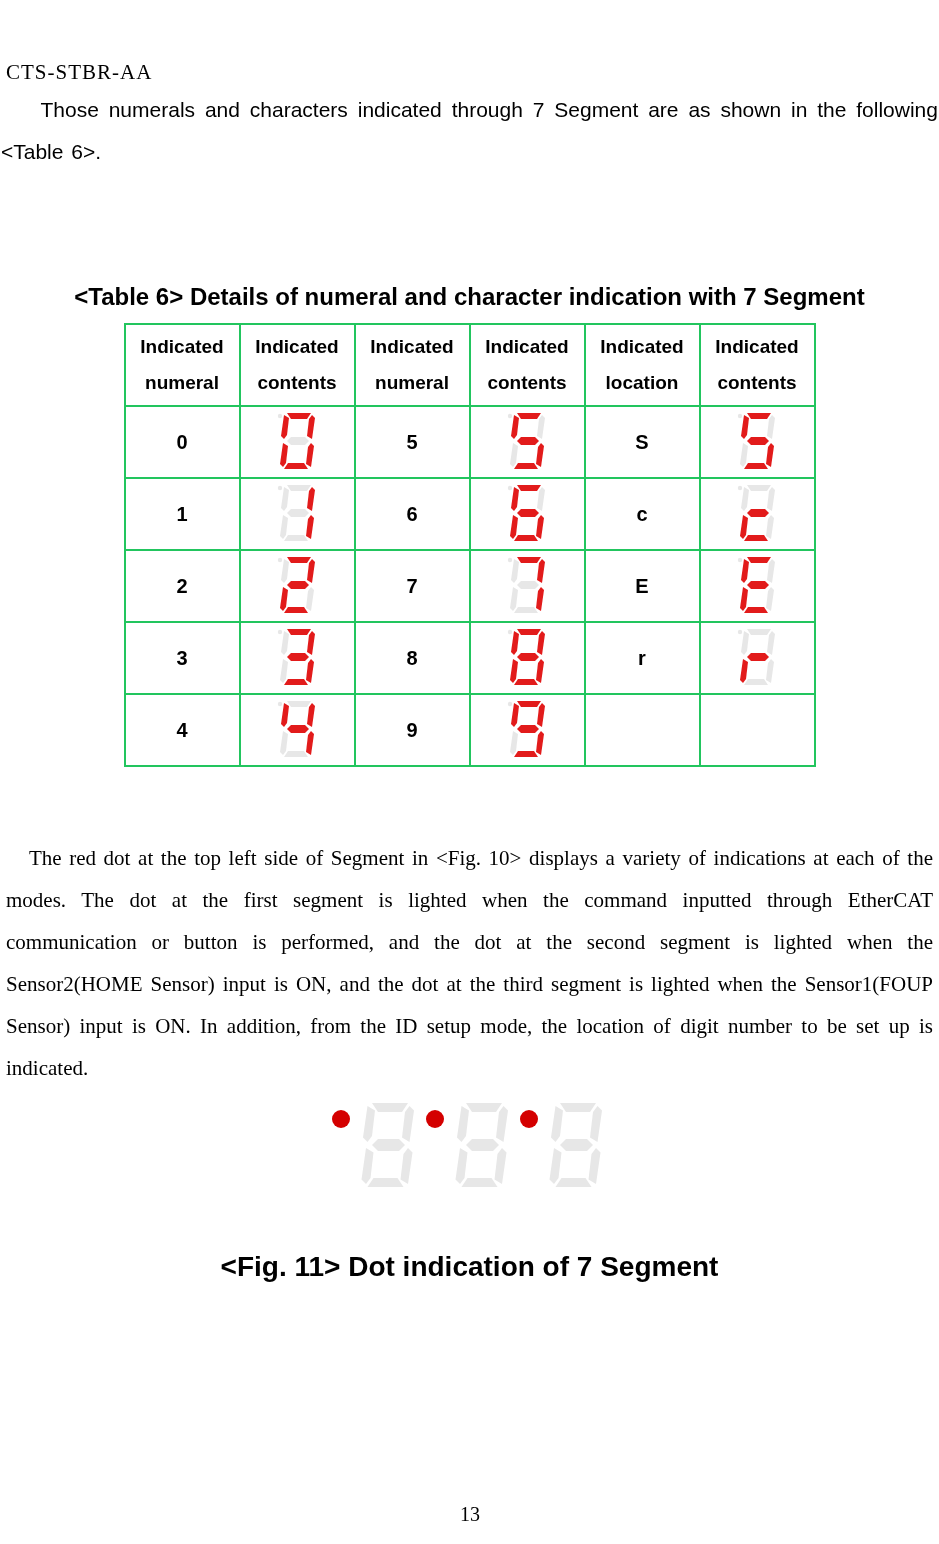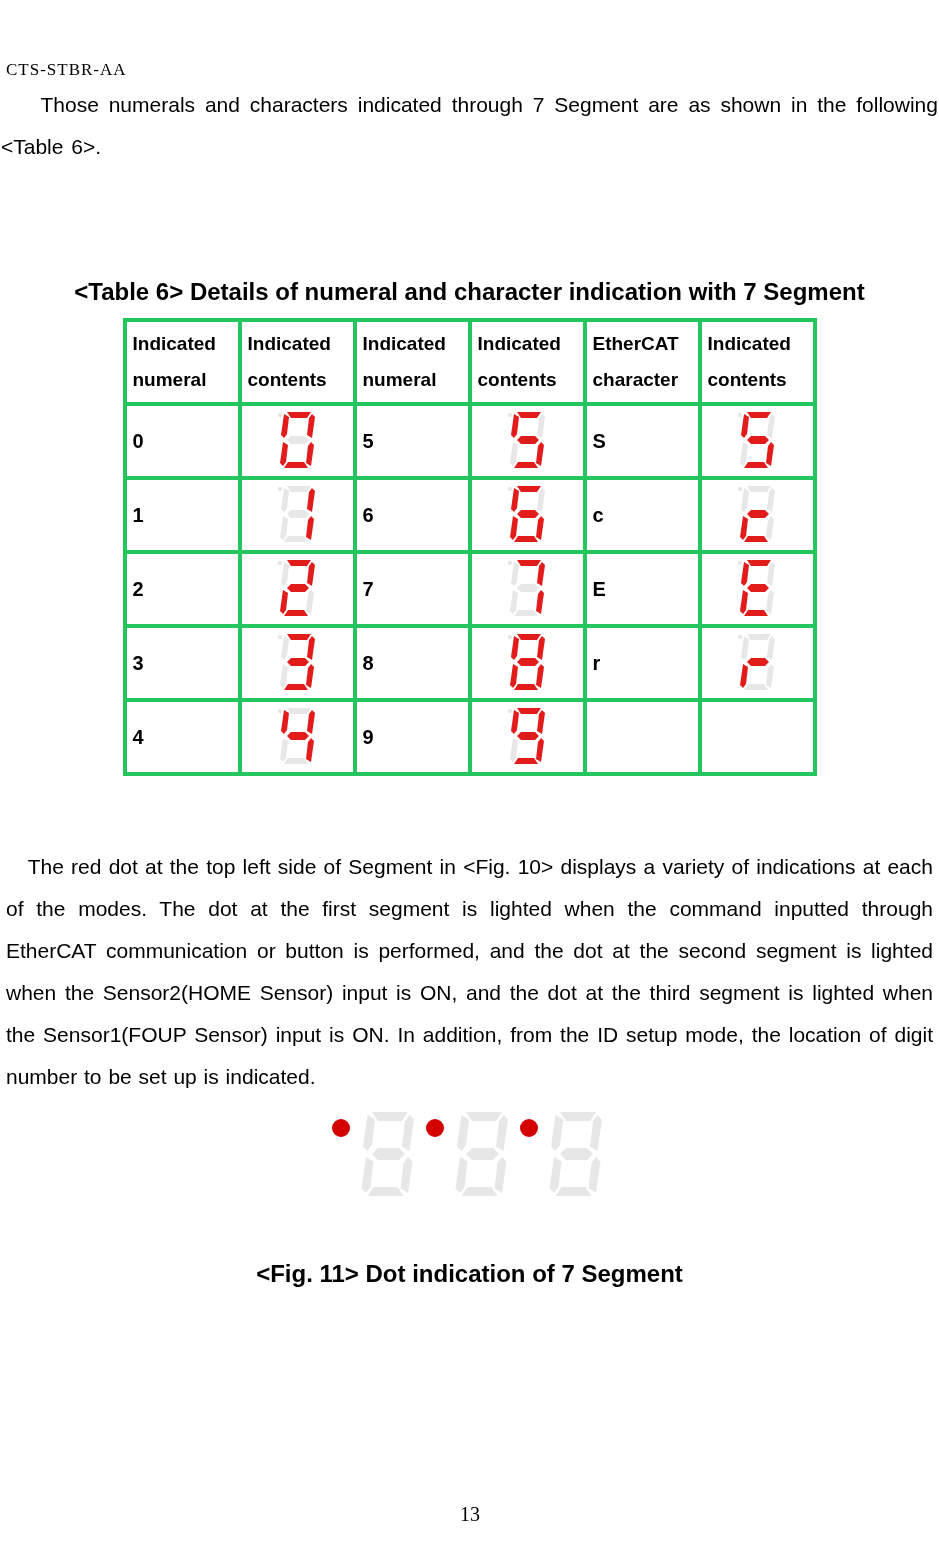--- a/index.html
+++ b/index.html
@@ -12,21 +12,21 @@
       color: #000;
     }
     .header {
       display: flex;
       justify-content: space-between;
       align-items: flex-end;
       padding: 10px 20px 0 0;
     }
     .doc-code {
       font-family: "Times New Roman", serif;
-      font-size: 17px;
+      font-size: 21px;
       letter-spacing: 1px;
       padding-left: 6px;
       padding-top: 50px;
     }
     .logo {
       display: flex;
       align-items: center;
       font-size: 26px;
       font-weight: bold;
       font-style: italic;
@@ -56,42 +56,43 @@
       font-weight: bold;
       text-align: center;
       margin-top: 110px;
       padding: 0 40px;
     }
     table.seg-table {
       border-collapse: collapse;
       margin: 12px auto 0;
     }
     table.seg-table th, table.seg-table td {
-      border: 4px solid #22c55e;
-      text-align: left;
+      border: 2px solid #22c55e;
+      text-align: center;
       vertical-align: middle;
       font-size: 20px;
       font-weight: bold;
       padding: 4px 6px;
     }
     table.seg-table th {
       line-height: 1.9;
       font-size: 19px;
       width: 115px;
     }
     table.seg-table td.label { width: 115px; height: 72px; }
     table.seg-table td.segcell { width: 115px; height: 72px; padding: 2px; }
     .seg-svg { display: block; margin: 0 auto; }
     .para2 {
       font-size: 21px;
       line-height: 2.0;
       text-align: justify;
       padding: 0 6px;
       margin-top: 70px;
       word-spacing: 1px;
+      font-family: Liberation Serif, serif;
     }
     .fig11-wrap {
       text-align: center;
       margin-top: 8px;
     }
     .fig11-labels {
       display: flex;
       justify-content: center;
       gap: 85px;
       font-size: 22px;
@@ -106,21 +107,21 @@
       gap: 6px;
       margin-top: 2px;
     }
     .red-dot {
       width: 18px; height: 18px; border-radius: 50%;
       background: #d40000;
       margin-right: -2px;
       margin-bottom: 55px;
     }
     .fig-caption {
-      font-size: 24px;
+      font-size: 28px;
       font-weight: bold;
       text-align: center;
       margin-top: 55px;
     }
     .page-num {
       position: absolute;
       bottom: 18px;
       left: 1px; right: 0;
       text-align: center;
       font-family: "Times New Roman", serif;
@@ -140,21 +141,21 @@
 
 <h2 class="table-title">&lt;Table 6&gt; Details of numeral and character indication with 7 Segment</h2>
 
 <table class="seg-table">
   <thead>
     <tr>
       <th>Indicated numeral</th>
       <th>Indicated contents</th>
       <th>Indicated numeral</th>
       <th>Indicated contents</th>
-      <th>EtherCAT character</th>
+      <th>Indicated location</th>
       <th>Indicated contents</th>
     </tr>
   </thead>
   <tbody id="seg-tbody">
       <tr>
         <td class="label">0</td>
         <td class="segcell">
           <svg class="seg-svg" width="44" height="66" viewBox="0 0 44 66">
             <circle cx="5" cy="7" r="2.2" fill="#e7e7e7"></circle>
             <polygon points="12,4 36,4 32,10 16,10" fill="#e21b1b"></polygon>

